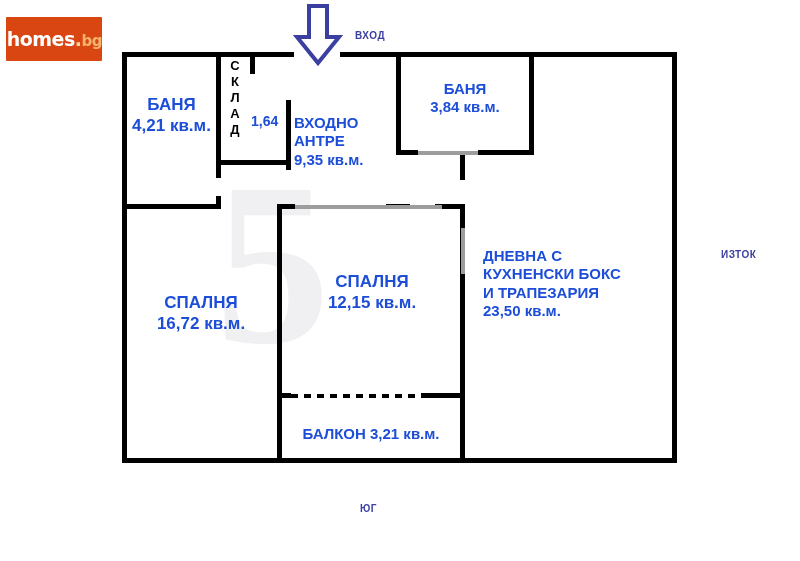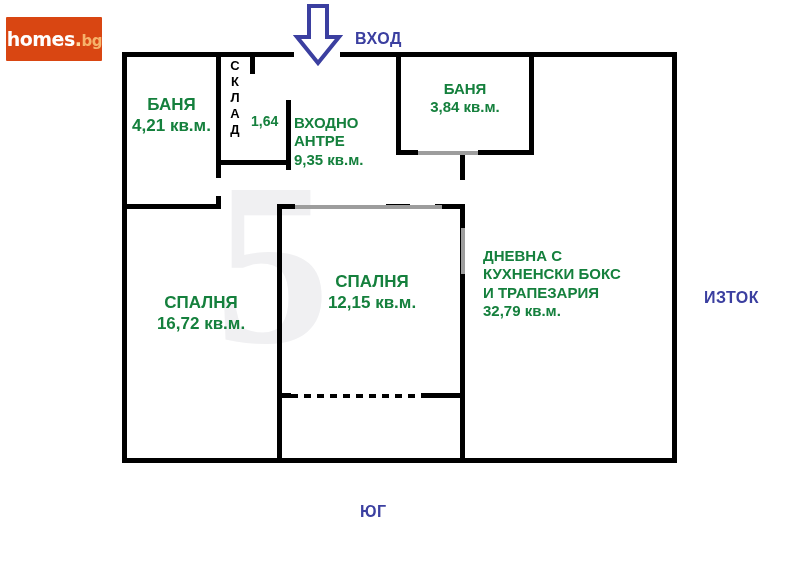--- a/index.html
+++ b/index.html
@@ -92,21 +92,21 @@
     position: absolute;
     background: repeating-linear-gradient(
       to right,
       #000000 0px, #000000 7px,
       #ffffff 7px, #ffffff 13px);
   }
 
   
   .room-label {
     position: absolute;
-    color: #15803d;
+    color: #1d4ed8;
     font-family: "Liberation Sans", sans-serif;
     font-weight: bold;
     text-align: center;
     white-space: pre-line;
     line-height: 1.22;
     user-select: none;
   }
   .rl-17 { font-size: 17px; }
   .rl-15 { font-size: 15px; }
   .rl-14 { font-size: 14px; }
@@ -127,21 +127,21 @@
     text-align: center;
     user-select: none;
   }
 
   
   .blue-label {
     position: absolute;
     color: #3b3fa0;
     font-family: "Liberation Sans", sans-serif;
     font-weight: bold;
-    font-size: 16px;
+    font-size: 10px;
     letter-spacing: 0.5px;
     user-select: none;
   }
 
   
   #entrance-arrow {
     position: absolute;
     left: 293px;
     top: 4px;
     width: 50px;
@@ -224,31 +224,32 @@
     <div class="wall" style="left:277px; top:204px; width:18px; height:5px;"></div>
     <div class="wall" style="left:386px; top:204px; width:24px; height:5px;"></div>
     <div class="door" style="left:295px; top:205px; width:147px; height:4px;"></div>
 
     <div class="room-label rl-17" style="left:282px; top:272px; width:180px;">СПАЛНЯ
 12,15 кв.м.</div>
 
     <div class="room-label rl-15 left-align" style="left:483px; top:247px; width:200px;">ДНЕВНА С
 КУХНЕНСКИ БОКС
 И ТРАПЕЗАРИЯ
-32,79 кв.м.</div>
+23,50 кв.м.</div>
 
     <div class="wall" style="left:277px; top:393px; width:14px; height:5px;"></div>
     <div class="wall" style="left:421px; top:393px; width:44px; height:5px;"></div>
     <div class="door-dash" style="left:291px; top:394px; width:130px; height:4px;"></div>
 
+    <div class="room-label rl-15" style="left:277px; top:425px; width:188px;">БАЛКОН 3,21 кв.м.</div>
 
     <svg id="entrance-arrow" viewBox="0 0 50 62" xmlns="http://www.w3.org/2000/svg">
       <polygon points="16,2 34,2 34,33 46,33 25,59 4,33 16,33" fill="#ffffff" stroke="#3b3fa0" stroke-width="4" stroke-linejoin="miter"></polygon>
     </svg>
 
     <div class="blue-label" style="left:355px; top:30px;">ВХОД</div>
 
-    <div class="blue-label" style="left:704px; top:249px;margin-top:40px;">ИЗТОК</div>
+    <div class="blue-label" style="left:721px; top:249px;">ИЗТОК</div>
 
     <div class="blue-label" style="left:360px; top:479px;margin-top:24px;">ЮГ</div>
 
   </div>
 </div>
 
 </body></html>

